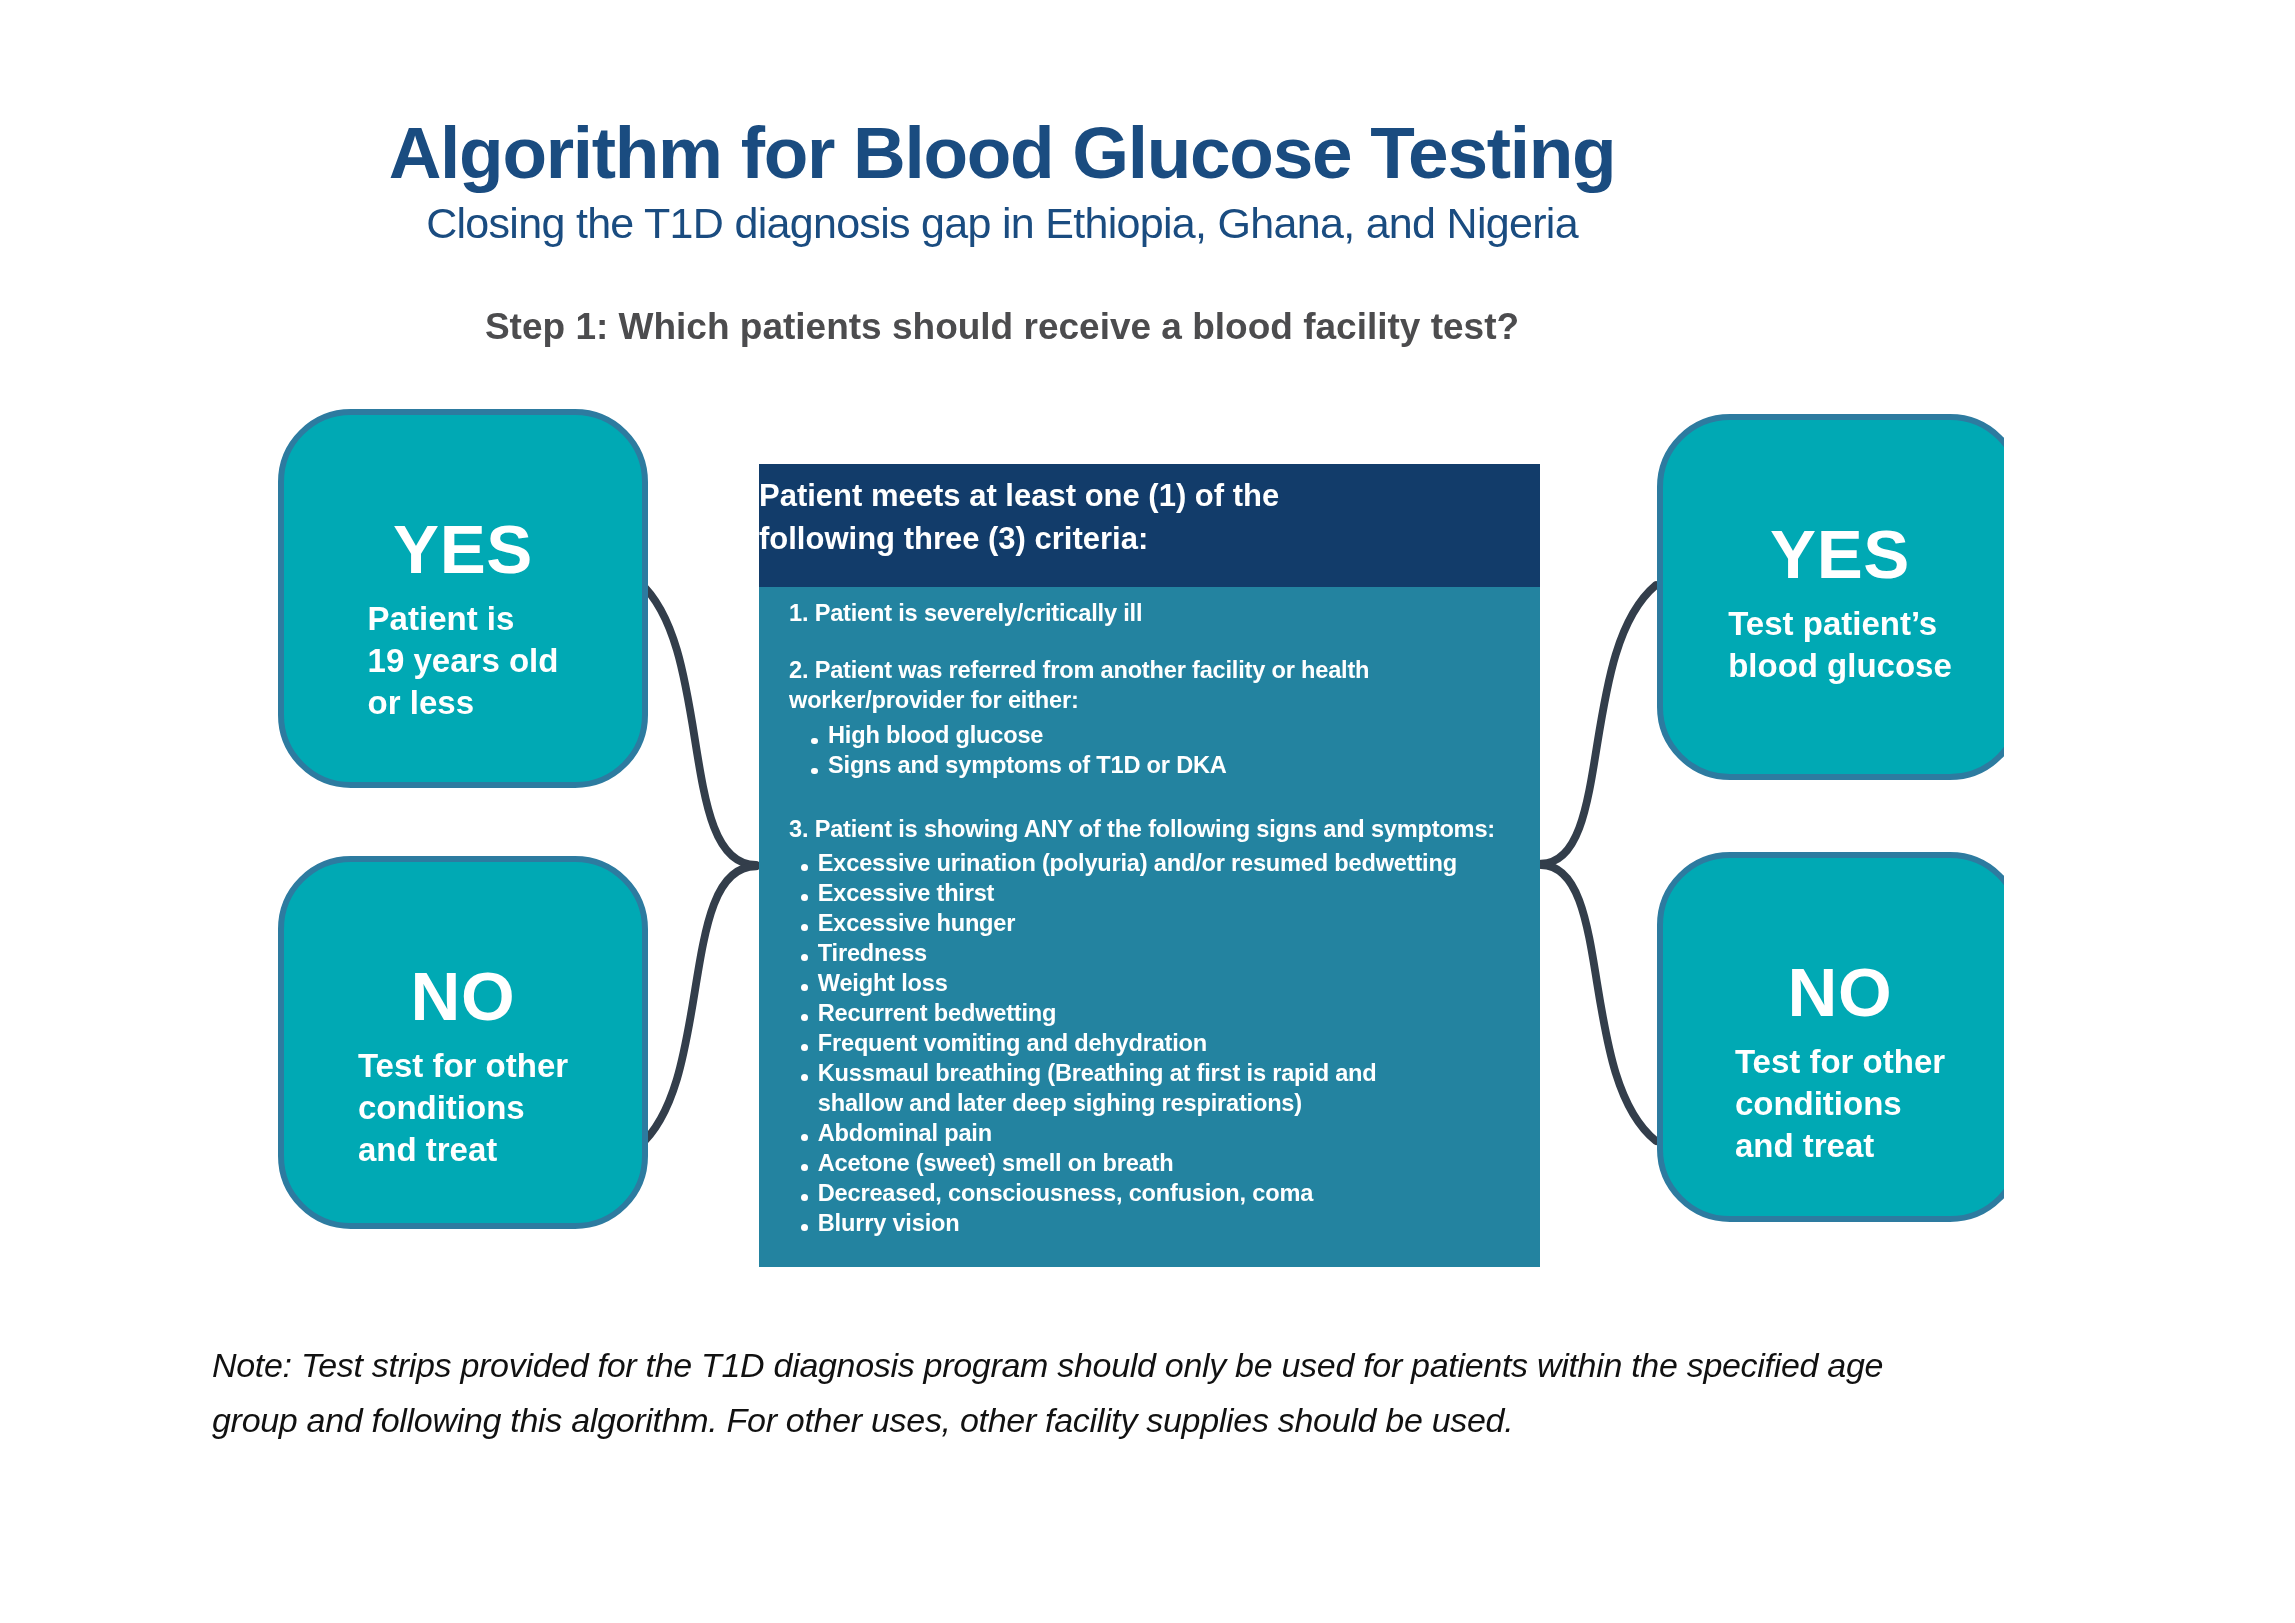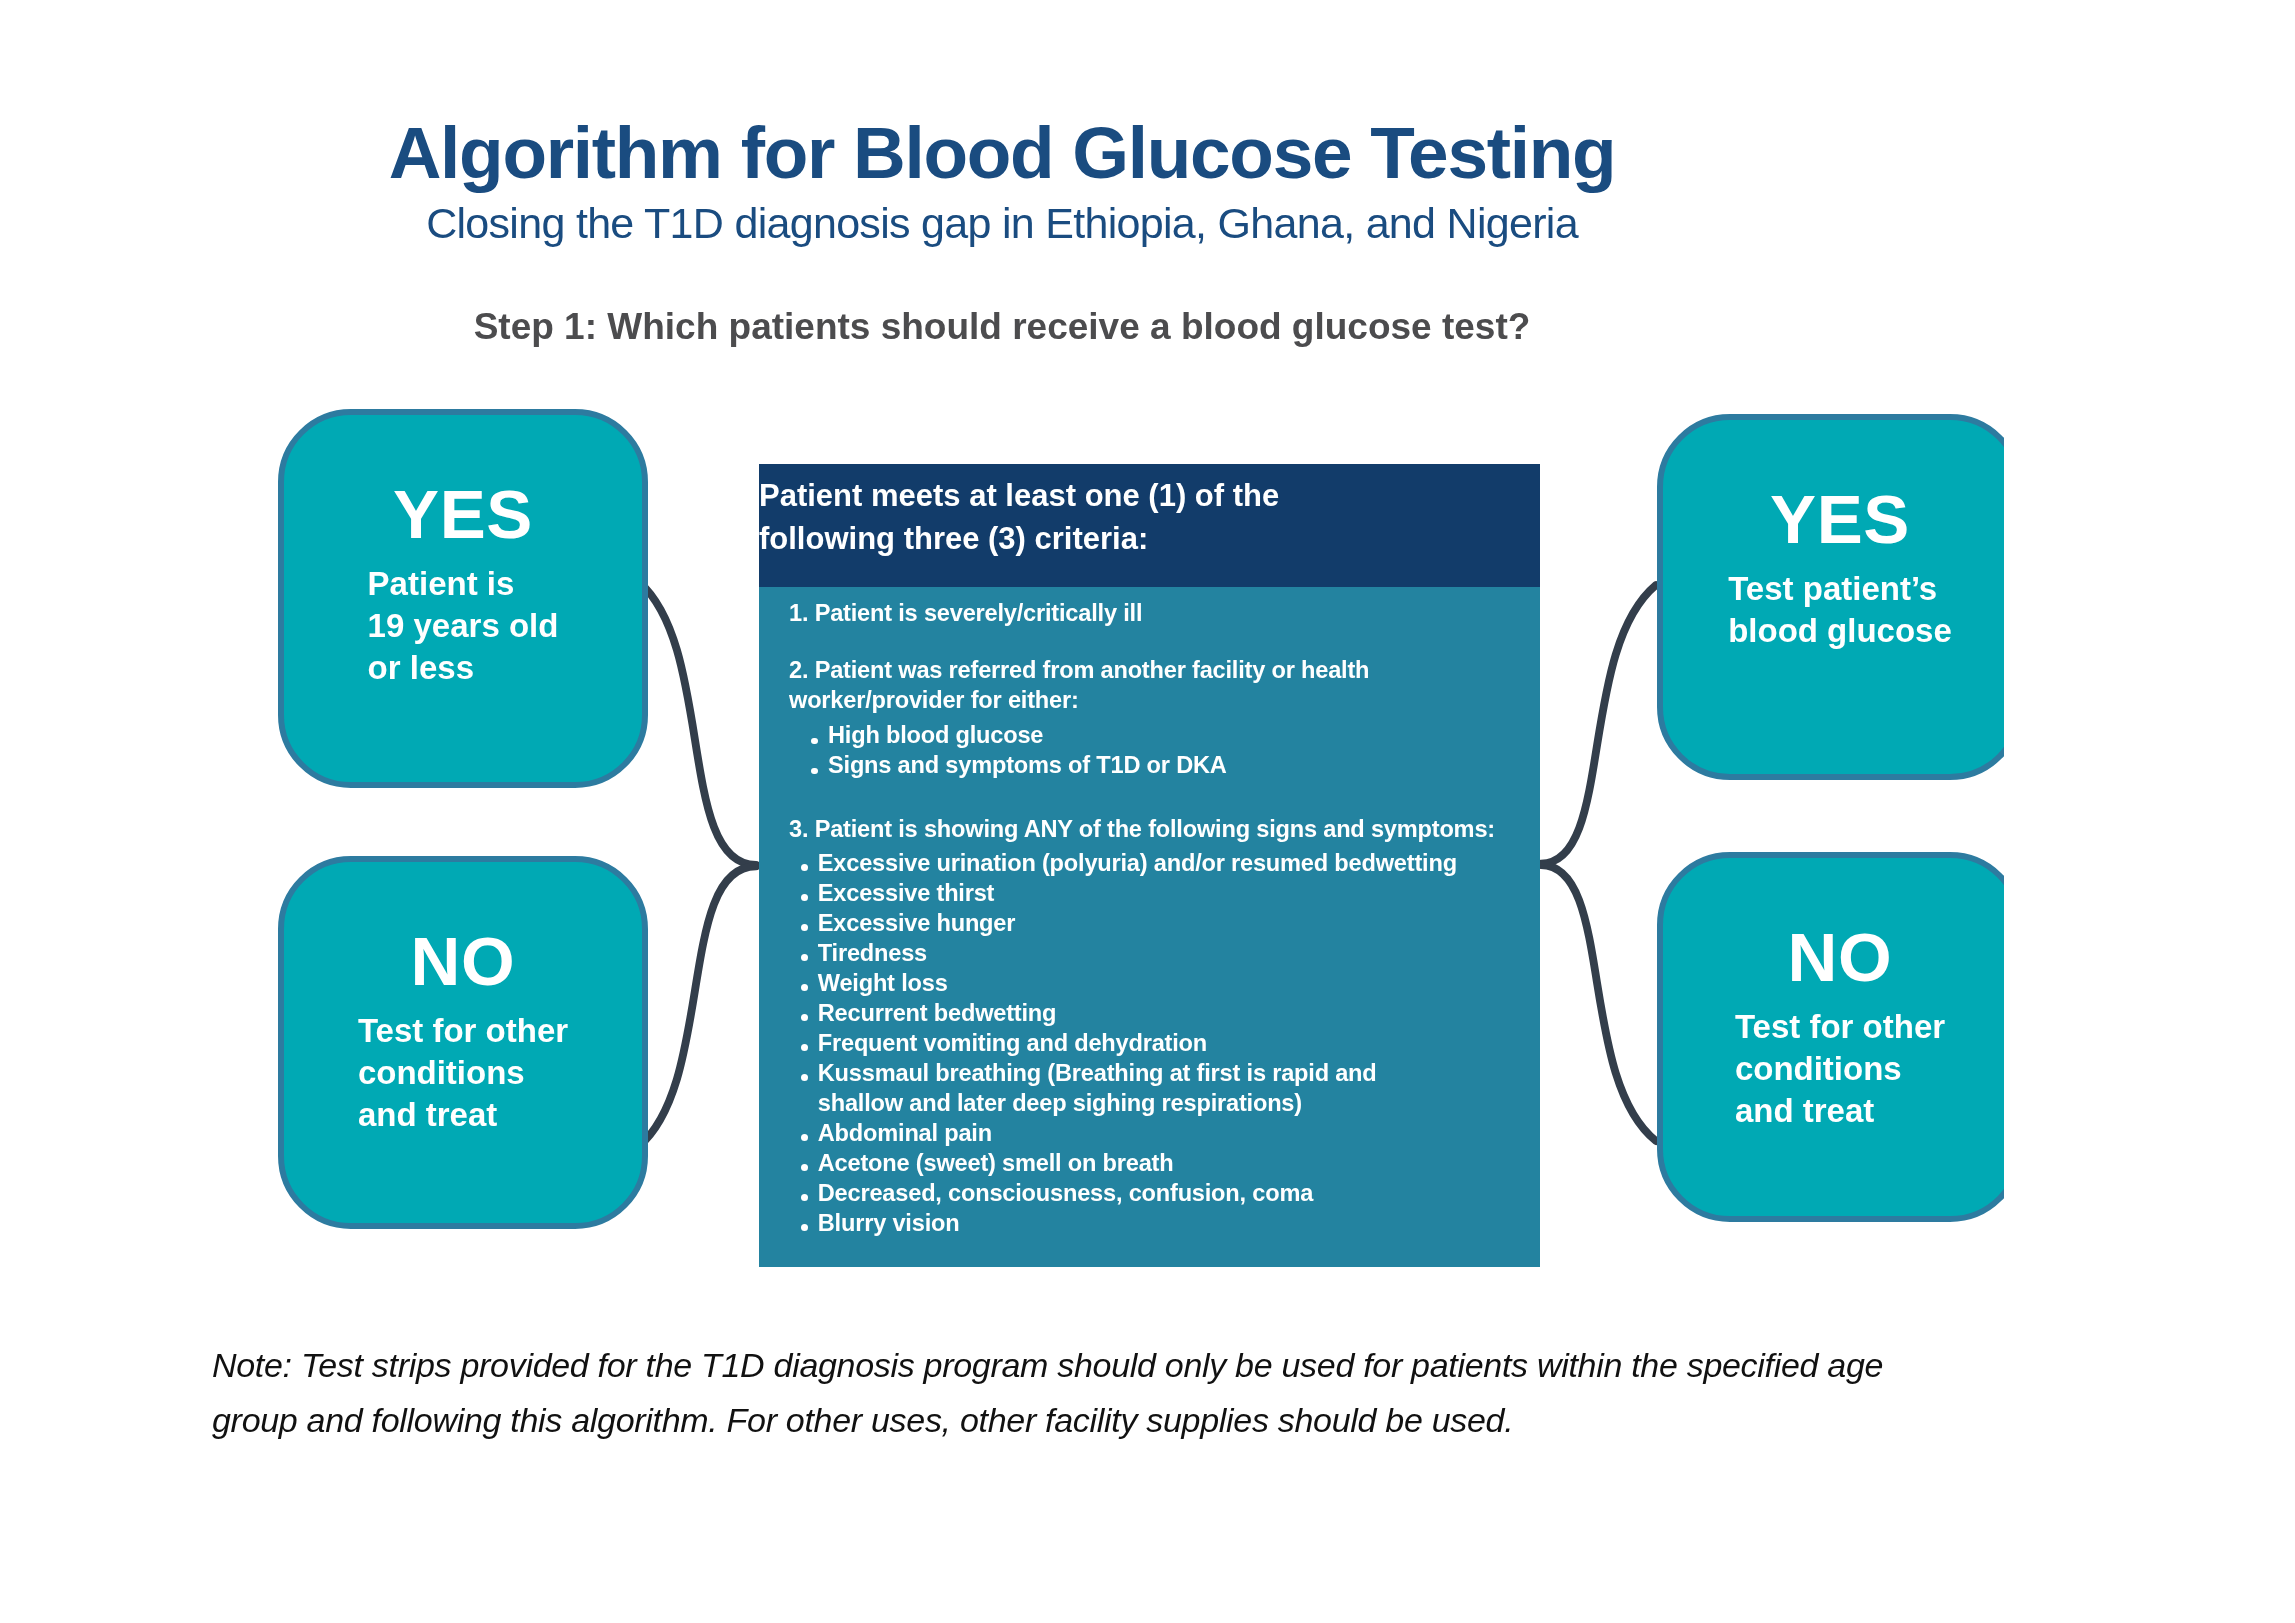--- a/index.html
+++ b/index.html
@@ -18,21 +18,21 @@
   .step{
     position:absolute;left:0;top:306px;width:100%;text-align:center;
     font-size:37px;font-weight:bold;color:#4c4c4e;
   }
   svg.connectors{position:absolute;left:0;top:0;width:2295px;height:1624px;}
 
   .sidebox{
     position:absolute;background:#00a9b4;border:6.5px solid #2d7ba0;
     border-radius:73px;color:#ffffff;box-sizing:border-box;
   }
-  .sidebox .inner{width:max-content;margin:0 auto;padding-top:65px;}
+  .sidebox .inner{width:max-content;margin:0 auto;padding-top:100px;}
   .sidebox h2{
     margin:0;font-size:69px;font-weight:bold;text-align:center;
     letter-spacing:0.7px;line-height:1.0;
   }
   .sidebox p{
     margin:14px 0 0 0;font-size:33px;font-weight:bold;line-height:1.27;
     white-space:pre-line;text-align:left;
   }
   #left-yes{left:278px;top:409px;width:370px;height:379px;}
   #left-no{left:278px;top:856px;width:370px;height:373px;}
@@ -72,21 +72,21 @@
     white-space:pre-line;letter-spacing:-0.3px;
   }
 </style>
 </head>
 <body>
 
 <div id="canvas">
 
   <div class="title">Algorithm for Blood Glucose Testing</div>
   <div class="subtitle">Closing the T1D diagnosis gap in Ethiopia, Ghana, and Nigeria</div>
-  <div class="step">Step 1: Which patients should receive a blood glucose test?</div>
+  <div class="step">Step 1: Which patients should receive a blood facility test?</div>
 
   <svg class="connectors" viewBox="0 0 3509 2482" fill="none">
     <path d="M 978 890 C 1092 992, 1036 1322, 1156 1322" stroke="#333e4b" stroke-width="12" stroke-linecap="round"></path>
     <path d="M 977 1752 C 1092 1654, 1036 1324, 1156 1324" stroke="#333e4b" stroke-width="12" stroke-linecap="round"></path>
     <path d="M 2356 1320 C 2468 1320, 2412 994, 2532 894" stroke="#333e4b" stroke-width="12" stroke-linecap="round"></path>
     <path d="M 2356 1322 C 2468 1322, 2412 1648, 2532 1744" stroke="#333e4b" stroke-width="12" stroke-linecap="round"></path>
   </svg>
 
   <div id="left-yes" class="sidebox">
     <div class="inner">

